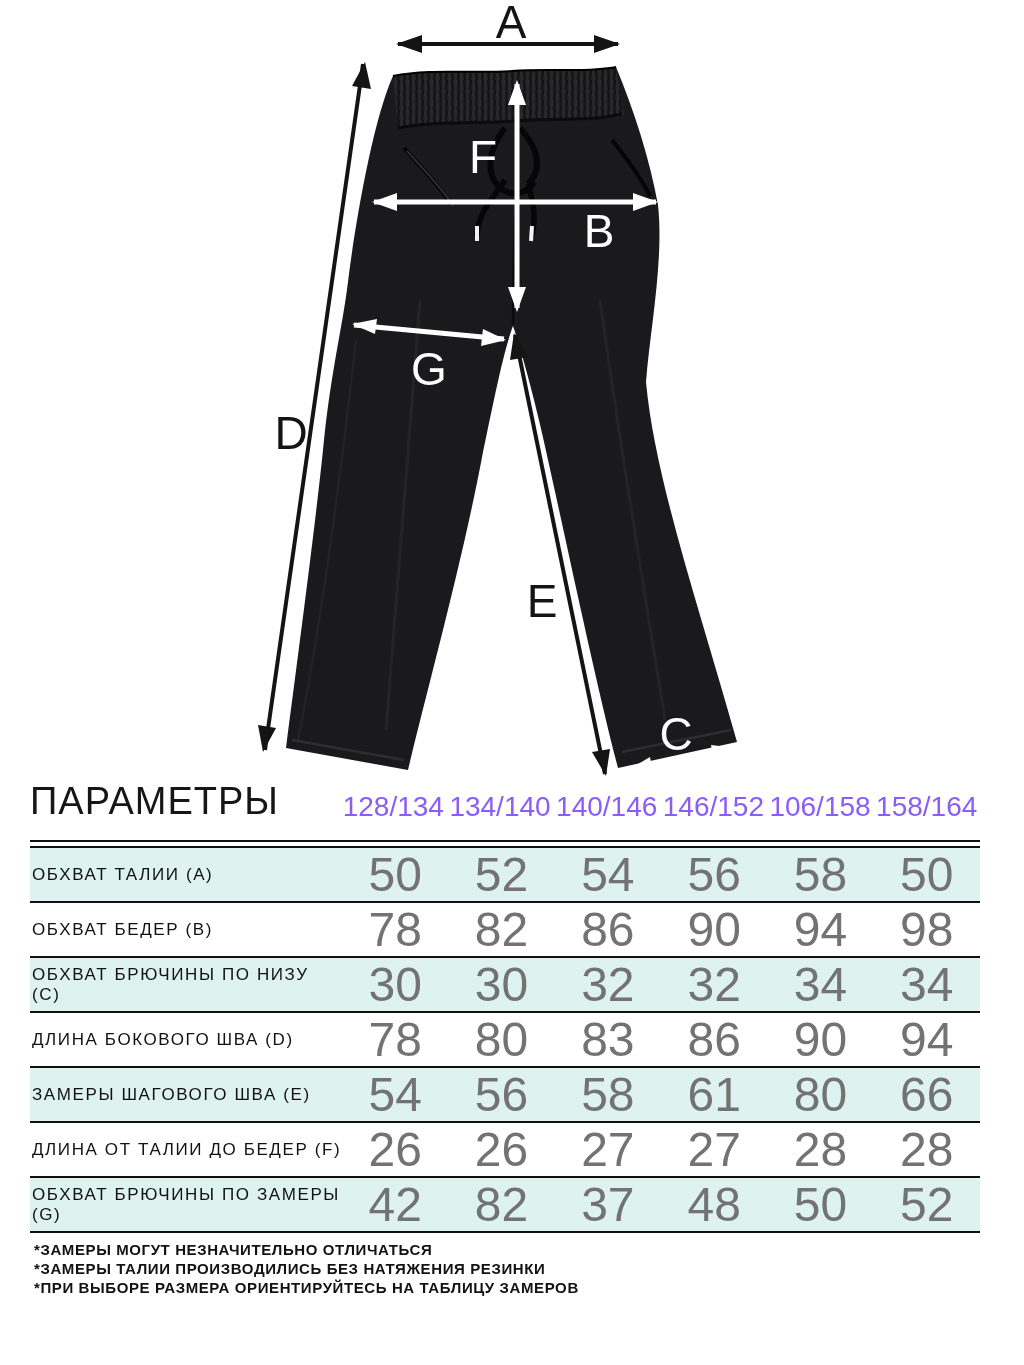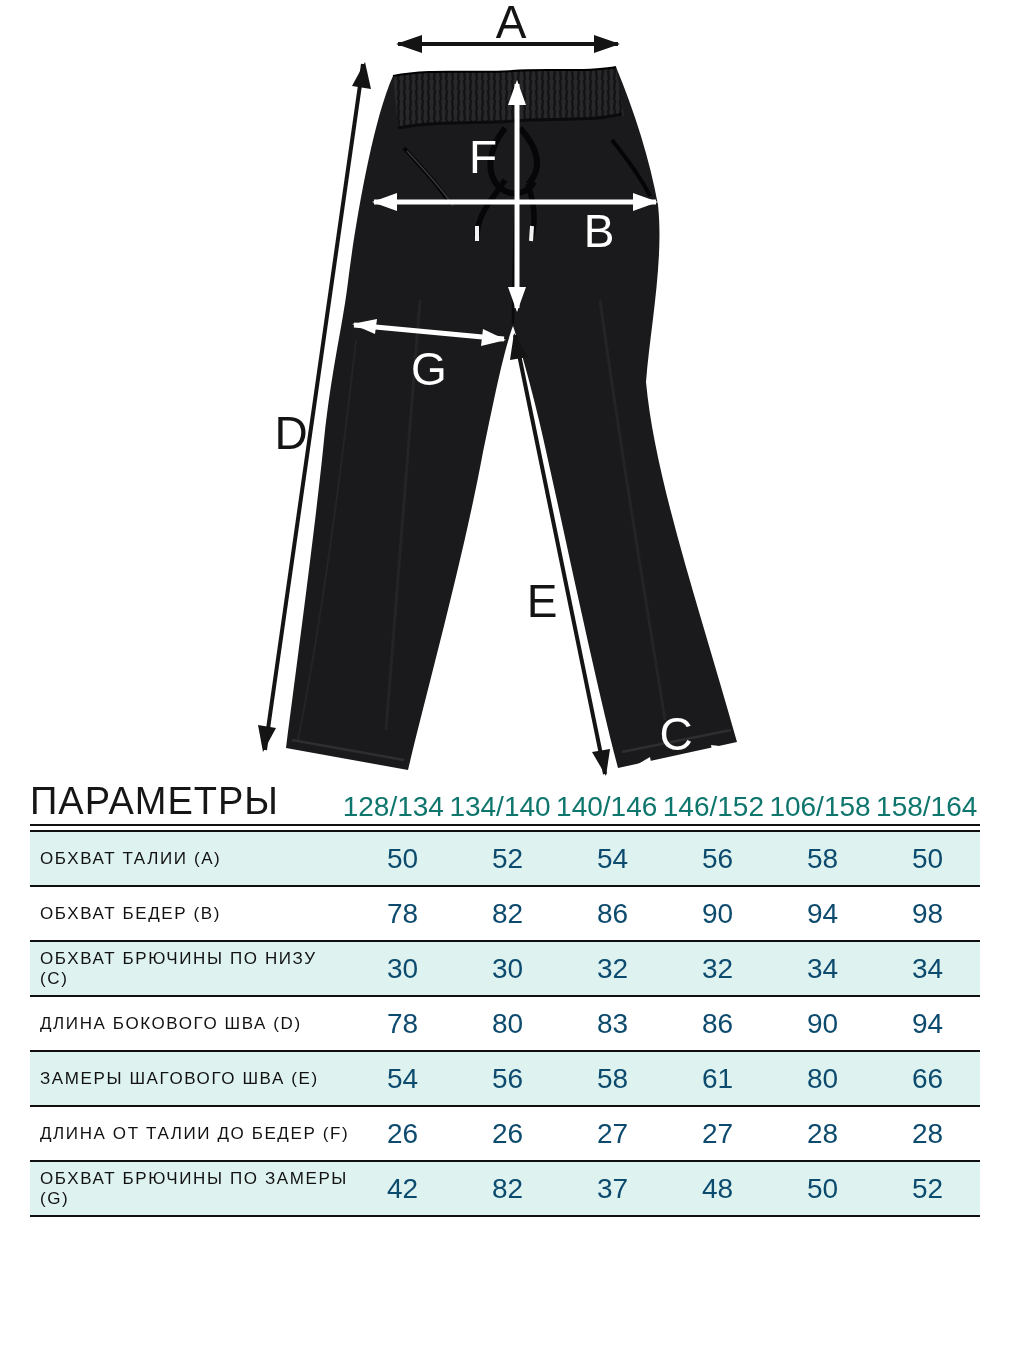--- a/index.html
+++ b/index.html
@@ -10,28 +10,28 @@
   .pants-figure{position:absolute;left:0;top:0;width:1024px;height:790px;display:block;}
   .dlabel{font-family:"Liberation Sans",sans-serif;font-size:46px;fill:#141414;}
   .wlabel{fill:#ffffff;}
   .blk-line{stroke:#141414;stroke-width:4;fill:none;}
   .wht-line{stroke:#ffffff;stroke-width:5;fill:none;}
   .blk-head{fill:#141414;stroke:none;}
   .wht-head{fill:#ffffff;stroke:none;}
 
   
   .table-wrap{position:absolute;left:30px;top:780px;width:950px;}
-  .thead{display:flex;align-items:flex-end;padding-bottom:1px;}
+  .thead{display:flex;align-items:flex-end;padding-bottom:17px;}
   .t-title{width:310px;font-size:38px;letter-spacing:1px;color:#161616;}
-  .size-cell{flex:1;text-align:center;font-size:28px;color:#0f766e;}
+  .size-cell{flex:1;text-align:center;font-size:28px;color:#8b5cf6;}
   .dbl{height:4px;border-top:2px solid #101010;border-bottom:2px solid #101010;}
   .t-row{display:flex;align-items:center;height:53px;border-bottom:2px solid #101010;}
   .t-row.alt{background:#def3f0;}
-  .t-label{width:310px;font-size:17px;letter-spacing:1.6px;padding-left:10px;color:#121212;}
-  .t-val{flex:1;text-align:center;font-size:28px;color:#0c4a6e;}
+  .t-label{width:310px;font-size:17px;letter-spacing:1.6px;padding-left:2px;color:#121212;}
+  .t-val{flex:1;text-align:center;font-size:48px;color:#737373;}
 
   
   .footnotes{position:absolute;left:34px;top:1240px;font-size:15px;font-weight:bold;
              letter-spacing:0.6px;line-height:19px;color:#121212;}
 </style>
 </head>
 <body>
 
 <div class="page">
 
@@ -196,14 +196,19 @@
       <div class="t-label">ОБХВАТ БРЮЧИНЫ ПО ЗАМЕРЫ (G)</div>
       <div class="t-val">42</div>
       <div class="t-val">82</div>
       <div class="t-val">37</div>
       <div class="t-val">48</div>
       <div class="t-val">50</div>
       <div class="t-val">52</div>
     </div>
   </div>
 
+  <div class="footnotes">
+    <div>*ЗАМЕРЫ МОГУТ НЕЗНАЧИТЕЛЬНО ОТЛИЧАТЬСЯ</div>
+    <div>*ЗАМЕРЫ ТАЛИИ ПРОИЗВОДИЛИСЬ БЕЗ НАТЯЖЕНИЯ РЕЗИНКИ</div>
+    <div>*ПРИ ВЫБОРЕ РАЗМЕРА ОРИЕНТИРУЙТЕСЬ НА ТАБЛИЦУ ЗАМЕРОВ</div>
+  </div>
 
 </div>
 
 </body></html>

